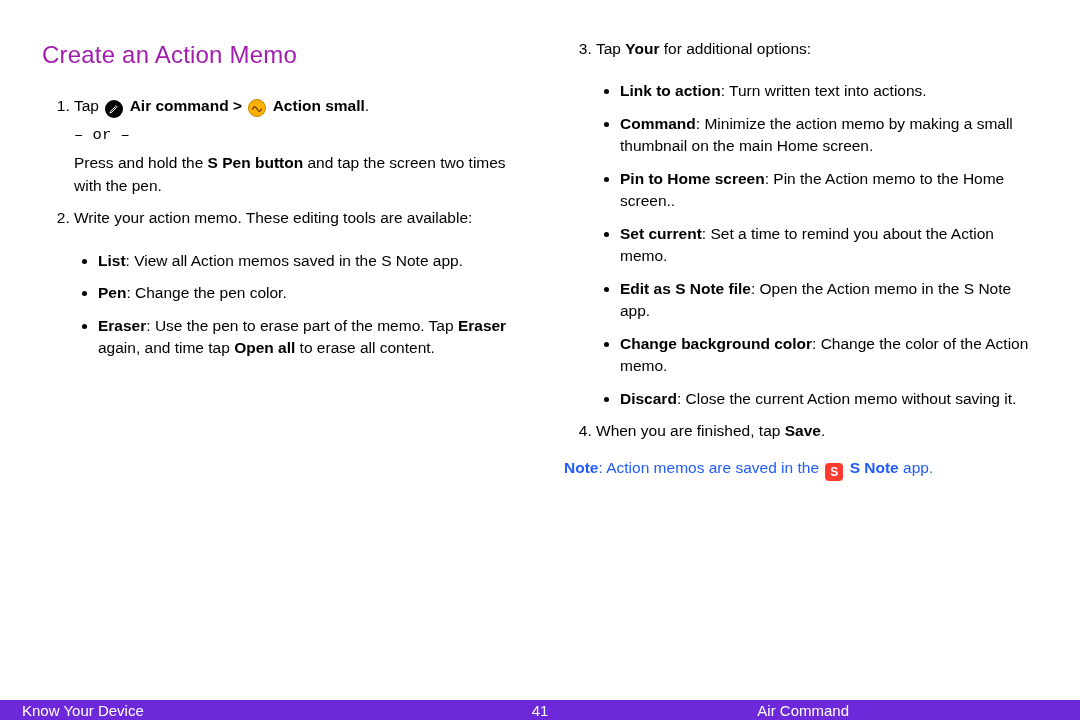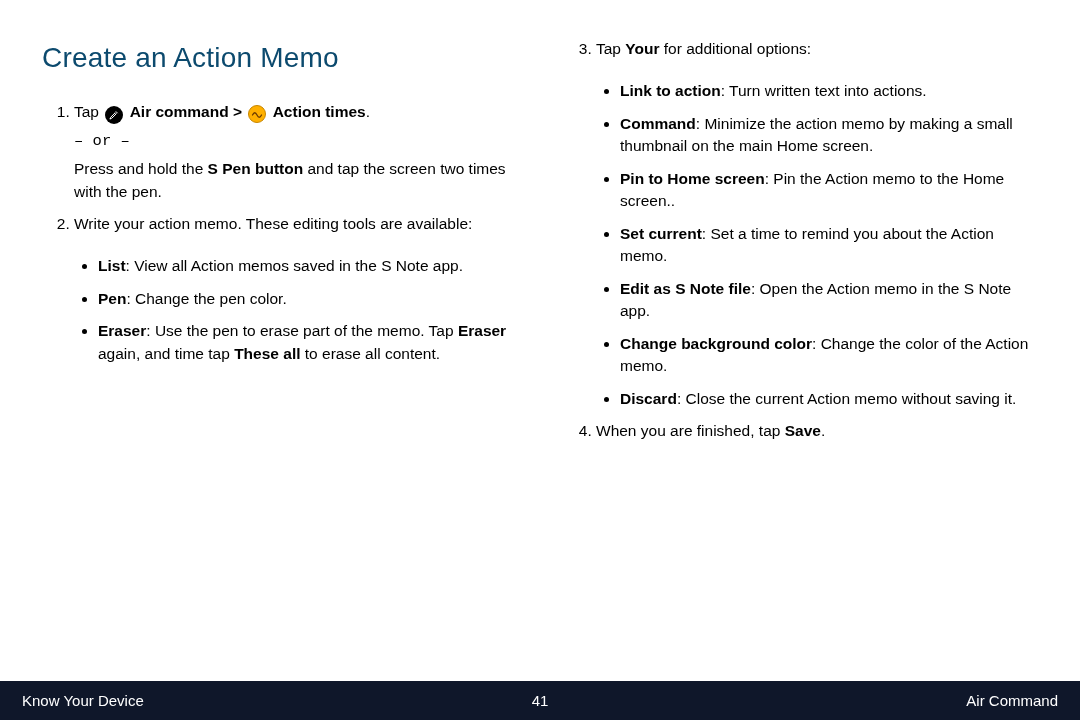--- a/index.html
+++ b/index.html
@@ -17,23 +17,23 @@
     bottom: 60px;
     display: flex;
     gap: 48px;
   }
   .col {
     flex: 1 1 50%;
     font-size: 15.5px;
     line-height: 1.45;
   }
   h2.title {
-    color: #0c4a6e;
+    color: #a21caf;
     font-weight: 400;
-    font-size: 28px;
+    font-size: 24px;
     margin-bottom: 22px;
     letter-spacing: 0.2px;
   }
   .intro { margin-bottom: 12px; }
   ol.steps { list-style: decimal; padding-left: 32px; }
   ol.steps > li { margin-bottom: 10px; }
   ol.steps > li > .step-body { }
   ul.bullets { list-style: disc; padding-left: 24px; margin-top: 20px; }
   ul.bullets > li { margin-bottom: 10px; }
   .or { margin: 6px 0 6px 0; font-family: Liberation Mono, monospace; }
@@ -67,31 +67,31 @@
     border-radius: 4px;
   }
   .ic-snote span {
     color: #fff; font-weight: 700; font-size: 12px; line-height: 1;
   }
 
   
   .footer {
     position: absolute;
     left: 0; right: 0; bottom: 0;
-    height: 39px;
-    background: #0f172a;
+    height: 20px;
+    background: #6d28d9;
     color: #fff;
     font-size: 15px;
     display: flex;
     align-items: center;
     padding: 0 22px;
   }
   .footer .left { flex: 1; text-align: left; }
   .footer .center { flex: 0 0 auto; text-align: right; }
-  .footer .right { flex: 1; text-align: right; }
+  .footer .right { flex: 1; text-align: center; }
 </style>
 </head>
 <body>
 
 <div class="page">
   <div class="content">
 
     <div class="col">
       <h2 class="title">Create an Action Memo</h2>
 
@@ -103,40 +103,40 @@
               <svg viewBox="0 0 24 24">
                   <path d="M3 21l3.5-1 11-11-2.5-2.5-11 11L3 21zM17 4l3 3" stroke="#fff" stroke-width="2.4" fill="none" stroke-linecap="round" stroke-linejoin="round"></path>
                 </svg>
             </span>
             <b>Air command &gt; </b>
             <span class="ic ic-wave">
               <svg viewBox="0 0 24 24">
                   <path d="M3 14c3-6 6-6 9 0s6 6 9 0" stroke="#6b3a00" stroke-width="2.6" fill="none" stroke-linecap="round"></path>
                 </svg>
             </span>
-            <b>Action times</b><span>.</span>
+            <b>Action small</b><span>.</span>
             <div class="or">– or –</div>
             <div>
               <span>Press and hold the </span><b>S Pen button</b><span> and tap the screen two times with the pen.</span>
             </div>
           </div>
         </li>
 
         <li>
           <div class="step-body">
             <span>Write your action memo. These editing tools are available:</span>
             <ul class="bullets">
               <li>
                 <b>List</b><span>: View all Action memos saved in the S Note app.</span>
               </li>
               <li>
                 <b>Pen</b><span>: Change the pen color.</span>
               </li>
               <li>
-                <b>Eraser</b><span>: Use the pen to erase part of the memo. Tap </span><b>Eraser</b><span> again, and time tap </span><b>These all</b><span> to erase all content.</span>
+                <b>Eraser</b><span>: Use the pen to erase part of the memo. Tap </span><b>Eraser</b><span> again, and time tap </span><b>Open all</b><span> to erase all content.</span>
               </li>
             </ul>
           </div>
         </li>
       </ol>
     </div>
 
     <div class="col">
       <ol class="steps" start="3">
         <li>
@@ -151,20 +151,27 @@
               <li><b>Change background color</b><span>: Change the color of the Action memo.</span></li>
               <li><b>Discard</b><span>: Close the current Action memo without saving it.</span></li>
             </ul>
           </div>
         </li>
         <li>
           <span>When you are finished, tap </span><b>Save</b><span>.</span>
         </li>
       </ol>
 
+      <p class="note-line">
+        <span class="nb">Note</span><span class="body">: </span><span class="body">Action memos are saved in the </span>
+        <span class="ic ic-snote">
+            <span>S</span>
+          </span>
+        <span class="nb">S Note</span><span class="body"> app.</span>
+      </p>
     </div>
 
   </div>
 
   <div class="footer">
     <div class="left">Know Your Device</div>
     <div class="center">41</div>
     <div class="right">Air Command</div>
   </div>
 </div>

